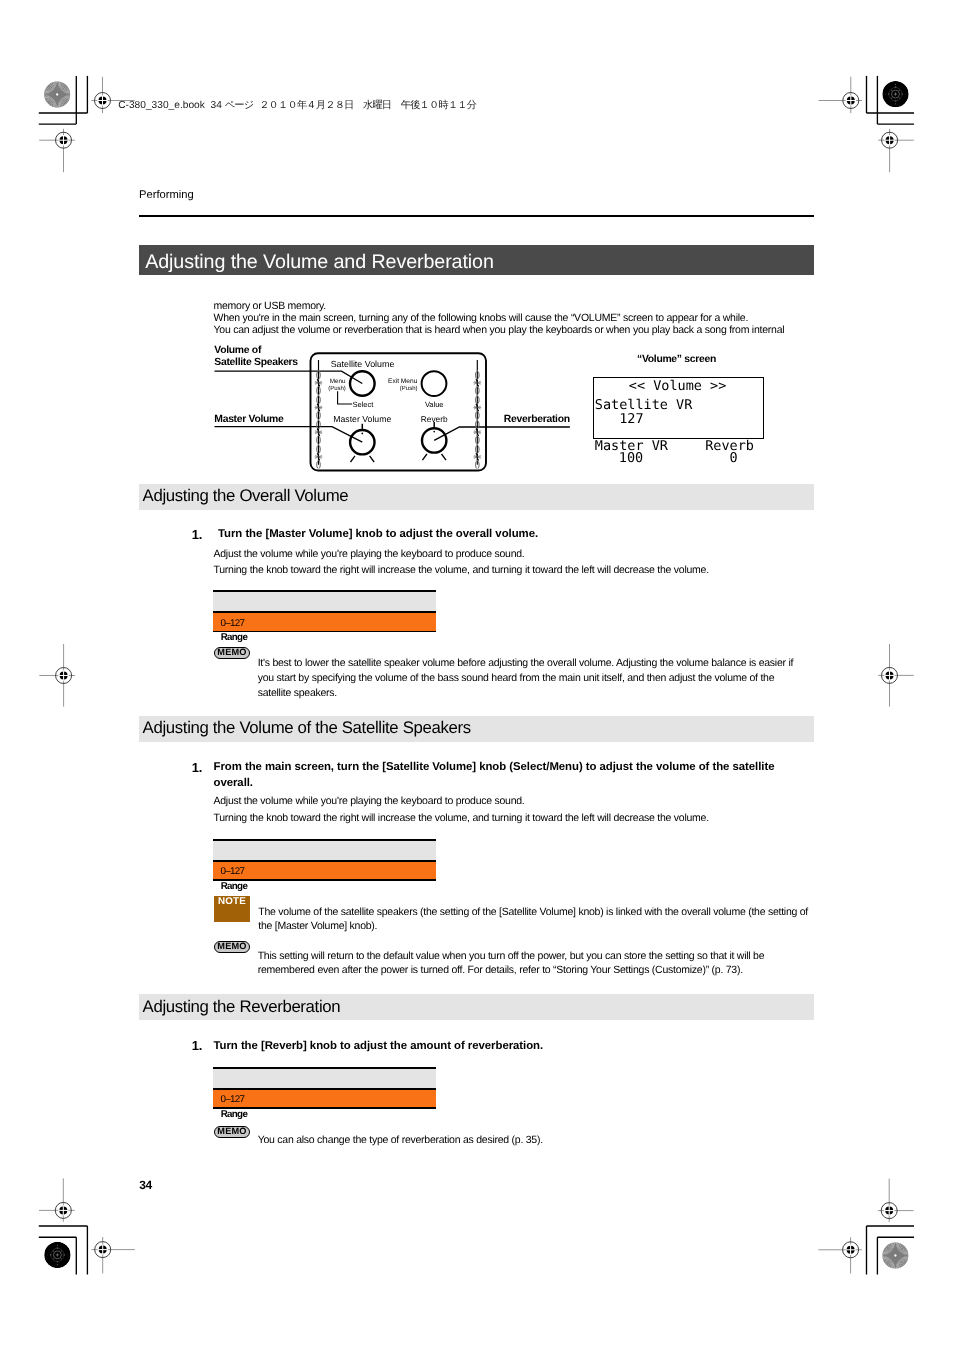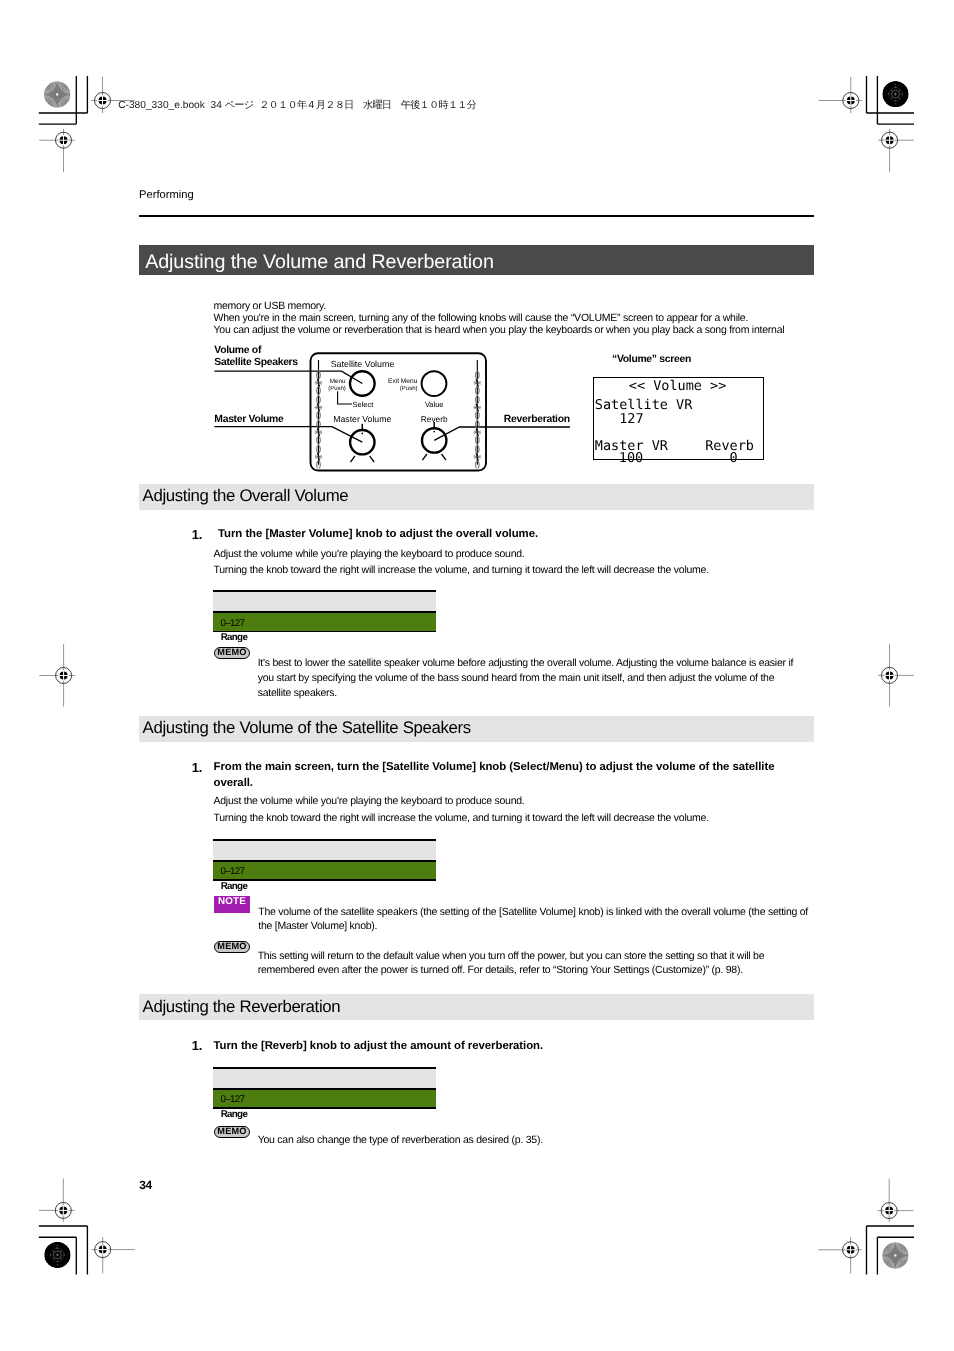--- a/index.html
+++ b/index.html
@@ -31,38 +31,38 @@
   .p{font-size:10.5px;color:#000;letter-spacing:-0.25px;white-space:nowrap;}
   .pb{font-size:11.4px;color:#000;letter-spacing:-0.05px;font-weight:bold;white-space:nowrap;}
   .num{font-size:13px;font-weight:bold;letter-spacing:-0.2px;white-space:nowrap;}
 
   
   .tbl{left:212.9px;width:223px;}
   .tbl .hr{height:1.7px;background:#000;width:100%;}
   .tbl .hdr{background:#e4e4e4;height:19.1px;position:relative;}
   .tbl .hdr span{position:absolute;left:7.8px;top:4.4px;font-size:9.8px;font-weight:bold;
                  letter-spacing:-0.7px;white-space:nowrap;margin-top:36px;}
-  .tbl .row{height:17.8px;position:relative;background:#4d7c0f;}
+  .tbl .row{height:17.8px;position:relative;background:#f97316;}
   .tbl .row span{position:absolute;left:7.7px;top:4.8px;font-size:9.8px;letter-spacing:-0.7px;
                  white-space:nowrap;}
 
   
   .memo{position:absolute;width:36.5px;height:12.1px;border:1.5px solid #000;border-radius:6.1px;
         background:#c8c8c8;box-sizing:border-box;}
   .memo b{position:absolute;left:0;top:0.4px;width:100%;text-align:center;font-size:9.2px;
           line-height:9.5px;font-weight:bold;letter-spacing:0.15px;}
-  .note{position:absolute;width:36px;height:17px;background:#a21caf;}
+  .note{position:absolute;width:36px;height:26px;background:#a16207;}
   .note b{position:absolute;left:0;top:1.1px;width:100%;text-align:center;font-size:9.8px;
           line-height:9.2px;color:#fff;font-weight:bold;letter-spacing:0.2px;}
 
   
   .fcall{font-size:10.4px;font-weight:bold;white-space:nowrap;letter-spacing:-0.3px;}
 
   
-  #lcd{left:592.8px;top:377.3px;width:170.8px;height:83px;border:1.8px solid #000;
+  #lcd{left:592.8px;top:377.3px;width:170.8px;height:62px;border:1.8px solid #000;
        box-sizing:border-box;background:#fff;}
   .lc{position:absolute;font-family:"DejaVu Sans Mono",monospace;font-size:13.5px;
       line-height:14px;color:#000;white-space:pre;}
 
   
   #pagenum{left:139.2px;top:1177.8px;font-size:12px;font-weight:bold;letter-spacing:-0.3px;}
 </style>
 </head>
 <body>
 
@@ -504,21 +504,21 @@
     <text x="424.9" y="407.0" font-size="7.5">Value</text>
     <text x="333.3" y="421.6" font-size="8.7">Master Volume</text>
     <text x="420.8" y="421.6" font-size="8.3">Reverb</text>
   </g>
 </svg>
 
 <div class="abs fcall" style="left:214.3px;top:344.6px;">Volume of</div>
 <div class="abs fcall" style="left:214.3px;top:356.7px;">Satellite Speakers</div>
 <div class="abs fcall" style="left:214.3px;top:413.7px;">Master Volume</div>
 <div class="abs fcall" style="left:503.8px;top:413.7px;">Reverberation</div>
-<div class="abs fcall" style="left:612px;top:353.6px;">“Volume” screen</div>
+<div class="abs fcall" style="left:637.0px;top:353.6px;">“Volume” screen</div>
 
 <div class="abs" id="lcd">
   <span class="lc" style="left:35.0px;top:1.2px;">&lt;&lt; Volume &gt;&gt;</span>
   <span class="lc" style="left:1.0px;top:19.5px;">Satellite VR</span>
   <span class="lc" style="left:25.4px;top:33.3px;">127</span>
   <span class="lc" style="left:1.0px;top:60.4px;">Master VR</span>
   <span class="lc" style="left:111.4px;top:60.4px;">Reverb</span>
   <span class="lc" style="left:25.0px;top:73.2px;">100</span>
   <span class="lc" style="left:135.6px;top:73.2px;">0</span>
 </div>
@@ -578,21 +578,21 @@
 <div class="note" style="left:214.0px;top:895.9px;">
     <b>NOTE</b>
   </div>
 <div class="abs p" style="left:258.3px;top:906.2px;">The volume of the satellite speakers (the setting of the [Satellite Volume] knob) is linked with the overall volume (the setting of</div>
 <div class="abs p" style="left:258.3px;top:920.0px;">the [Master Volume] knob).</div>
 
 <div class="memo" style="left:213.7px;top:940.5px;">
     <b>MEMO</b>
   </div>
 <div class="abs p" style="left:257.7px;top:950.4px;">This setting will return to the default value when you turn off the power, but you can store the setting so that it will be</div>
-<div class="abs p" style="left:257.7px;top:964.2px;">remembered even after the power is turned off. For details, refer to  “Storing Your Settings (Customize)” (p. 98).</div>
+<div class="abs p" style="left:257.7px;top:964.2px;">remembered even after the power is turned off. For details, refer to  “Storing Your Settings (Customize)” (p. 73).</div>
 
 <div class="abs secbar" style="top:993.6px;"></div>
 <div class="abs sectext" style="top:997.4px;">Adjusting the Reverberation</div>
 
 <div class="abs num" style="left:191.7px;top:1038.4px;">1.</div>
 <div class="abs pb" style="left:213.5px;top:1039.9px;">Turn the [Reverb] knob to adjust the amount of reverberation.</div>
 
 <div class="abs tbl" style="top:1067.2px;">
   <div class="hr"></div>
   <div class="hdr">

